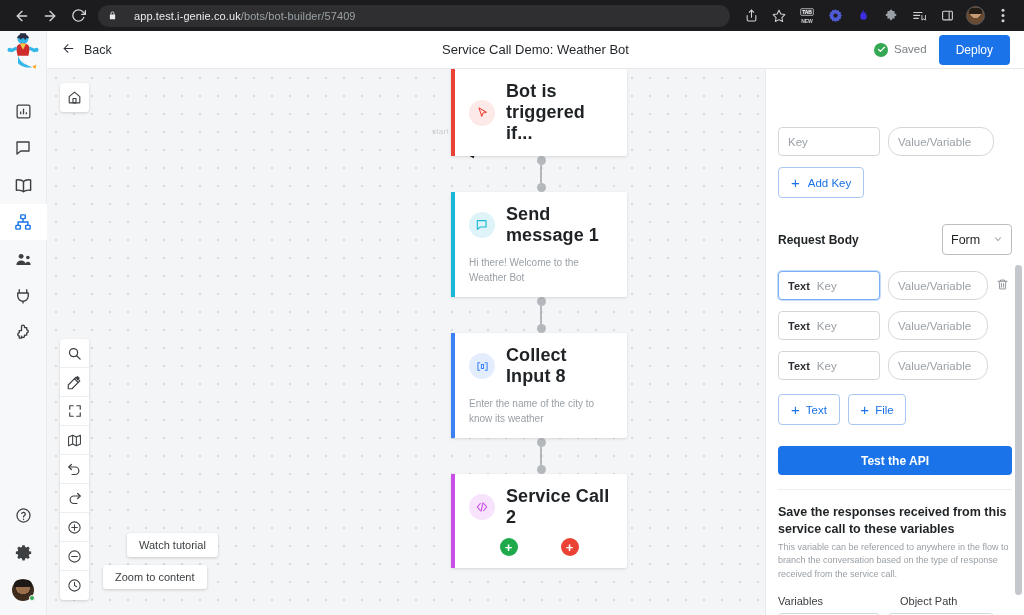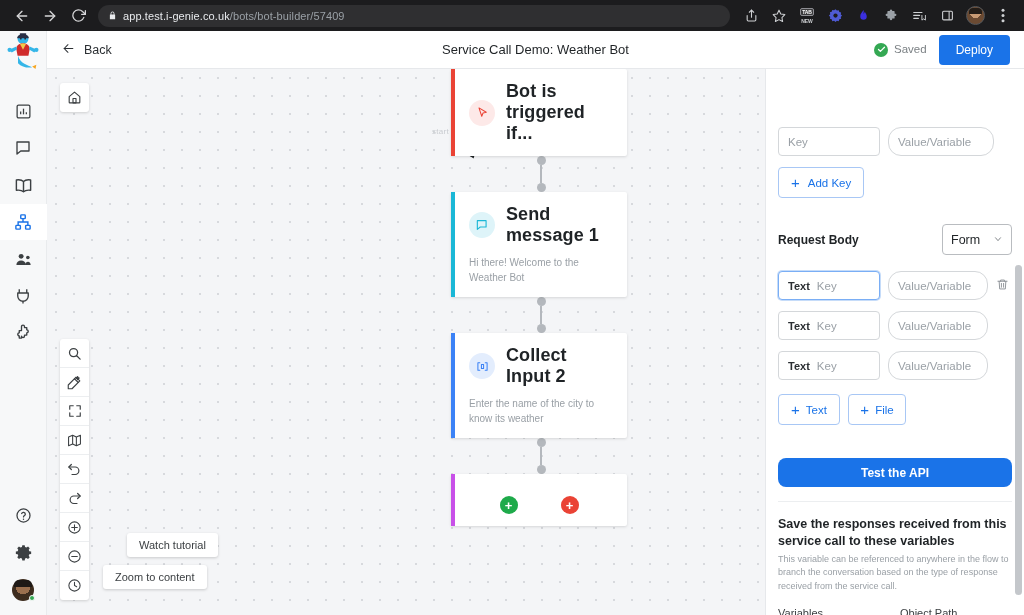--- a/index.html
+++ b/index.html
@@ -22,21 +22,21 @@
   }
   .nav-btn svg { display:block; }
   .omnibox {
     flex: 1 1 auto; height: 22px; background: #2f2f31;
     border-radius: 12px; margin: 0 8px 0 6px;
     display: flex; align-items: center; padding: 0 10px;
     max-width: 700px;
   }
   .lock-icon { margin-right: 6px; display: flex; }
   .url-text { font-size: 11px; color: #9aa0a6; white-space: nowrap; letter-spacing: .1px; }
-  .url-text b { color: #e8eaed; font-weight: 400; }
+  .url-text b { color: #e8eaed; font-weight: 400; margin-left: 11px; }
   .toolbar-icons { display: flex; align-items: center; gap: 2px; margin-left: auto; }
   .ticon {
     width: 26px; height: 26px; display: flex; align-items: center;
     justify-content: center; color: #cfd1d4; position: relative;
   }
   .badge-new {
     font-size: 5px; font-weight: bold; color: #fff; background: #3a3a3c;
     border: 1px solid #8e8e93; border-radius: 2px; padding: 0 1px;
     line-height: 6px; position: absolute; top: 5px; letter-spacing:-.2px;
   }
@@ -554,32 +554,42 @@
 
     <div class="node n-input">
       <div class="node-head">
         <span class="node-ico ico-input">
           <svg width="15" height="13" viewBox="0 0 24 24" fill="none" stroke="currentColor" stroke-width="1.9" stroke-linecap="round" stroke-linejoin="round">
               <path d="M7 5H3.5v14H7"></path>
               <path d="M17 5h3.5v14H17"></path>
               <rect x="10" y="8.5" width="4" height="7"></rect>
             </svg>
         </span>
-        <span class="node-title">Collect Input 2</span>
+        <span class="node-title">Collect Input 8</span>
       </div>
       <div class="node-body">Enter the name of the city to know its weather</div>
     </div>
 
     <div class="connector">
       <div class="conn-dot"></div>
       <div class="conn-line" style="height:18px"></div>
       <div class="conn-dot"></div>
     </div>
 
     <div class="node n-service">
+      <div class="node-head">
+        <span class="node-ico ico-service">
+          <svg width="14" height="14" viewBox="0 0 24 24" fill="none" stroke="currentColor" stroke-width="2" stroke-linecap="round" stroke-linejoin="round">
+              <polyline points="9 6 4 12 9 18"></polyline>
+              <polyline points="15 6 20 12 15 18"></polyline>
+              <line x1="13.5" y1="5" x2="10.5" y2="19"></line>
+            </svg>
+        </span>
+        <span class="node-title">Service Call 2</span>
+      </div>
       <div class="branch-row">
         <span class="circ-btn circ-green">+</span>
         <span class="circ-btn circ-red">+</span>
       </div>
     </div>
   </div>
 </div>
 
 <div class="panel">
 
@@ -644,21 +654,21 @@
     <button class="btn-link" style="width:62px; justify-content:center; gap:6px;">
       <span class="plus-lg">+</span>
       <span>Text</span>
     </button>
     <button class="btn-link" style="width:58px; justify-content:center; gap:6px;">
       <span class="plus-lg">+</span>
       <span>File</span>
     </button>
   </div>
 
-  <button class="btn-test" style="margin-top:22px;border-radius:8px;">Test the API</button>
+  <button class="btn-test" style="margin-top:10px;">Test the API</button>
 
   <div class="divider"></div>
 
   <div class="save-title">Save the responses received from this service call to these variables</div>
   <div class="save-desc">This variable can be referenced to anywhere in the flow to branch the conversation based on the type of response received from the service call.</div>
 
   <div class="row" style="margin-top:14px; margin-bottom:6px; gap:22px;">
     <span class="col-head" style="width:100px">Variables</span>
     <span class="col-head">Object Path</span>
   </div>

